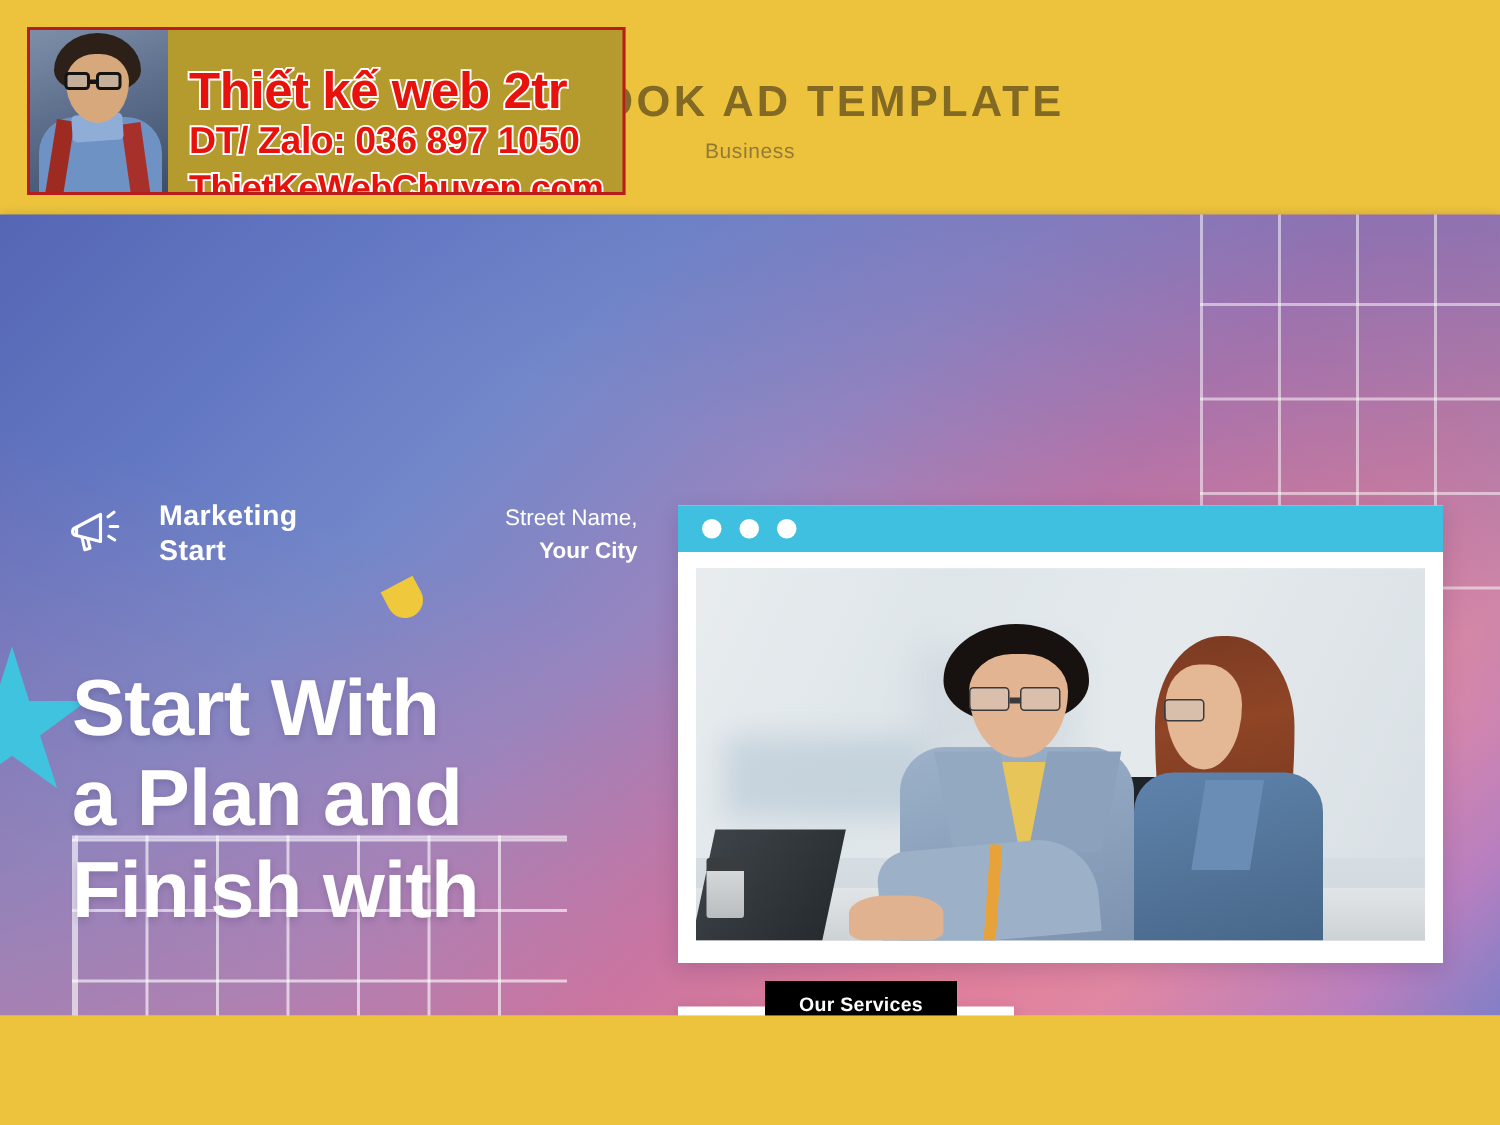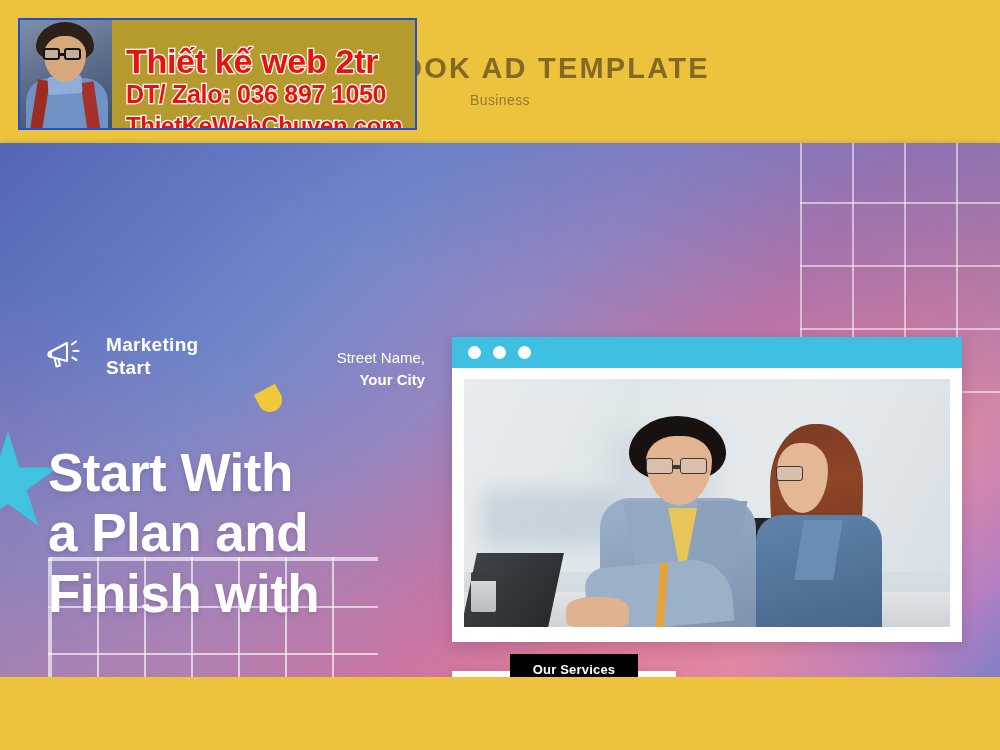--- a/index.html
+++ b/index.html
@@ -26,21 +26,21 @@
     position:absolute; left:0; top:92px; width:1000px;
     text-align:center;
     font-size:14px; color:#8A7334; opacity:.9;
     letter-spacing:.4px;
   }
 
   
   #watermark {
     position:absolute; left:18px; top:18px; width:399px; height:112px;
     background:#B59A2E;
-    border:2px solid #1d4ed8;
+    border:2px solid #b91c1c;
     overflow:hidden;
     z-index:40;
   }
   #wm-photo {
     position:absolute; left:0; top:0; width:92px; height:108px;
     overflow:hidden; background:#3a4a6b;
   }
   .wm-sky { position:absolute; inset:0; background:linear-gradient(160deg,#7d8fa8 0%,#5d6f8c 45%,#3d4e6b 100%); }
   .wm-hair { position:absolute; left:16px; top:2px; width:58px; height:40px;
     background:#2d2018; border-radius:50% 50% 42% 42%/62% 62% 38% 38%; }
@@ -130,21 +130,21 @@
     transform:rotate(-28deg);
   }
 
   
   #logo { position:absolute; left:45px; top:190px; z-index:5; display:flex; align-items:center; gap:11px; }
   #logo-text { color:#fff; font-size:19px; font-weight:bold; line-height:1.22; letter-spacing:.3px; }
   #logo-text span { display:block;margin-left:10px; }
 
   
   #address {
-    position:absolute; right:575px; top:204px; z-index:5;
+    position:absolute; right:575px; top:192px; z-index:5;
     text-align:right; color:#fff; font-size:15px; line-height:1.45;
   }
   #addr-line2 { font-weight:bold; }
 
   
   #headline {
     position:absolute; left:48px; top:300px; z-index:5;
     color:#fff; font-weight:bold; font-size:53px; line-height:1.14;
     letter-spacing:-.5px;
     text-shadow:0 2px 5px rgba(60,40,90,.22);

